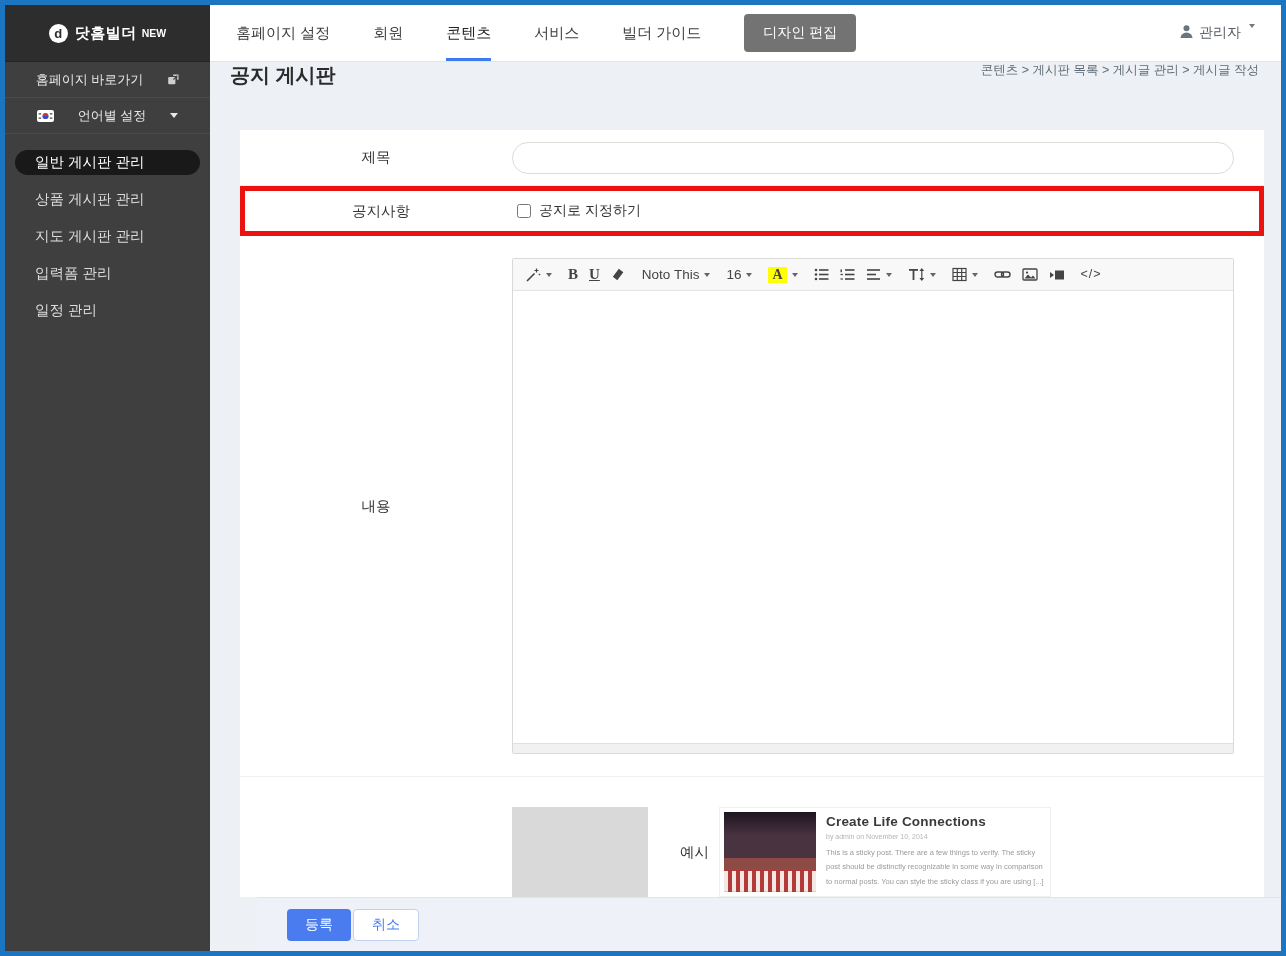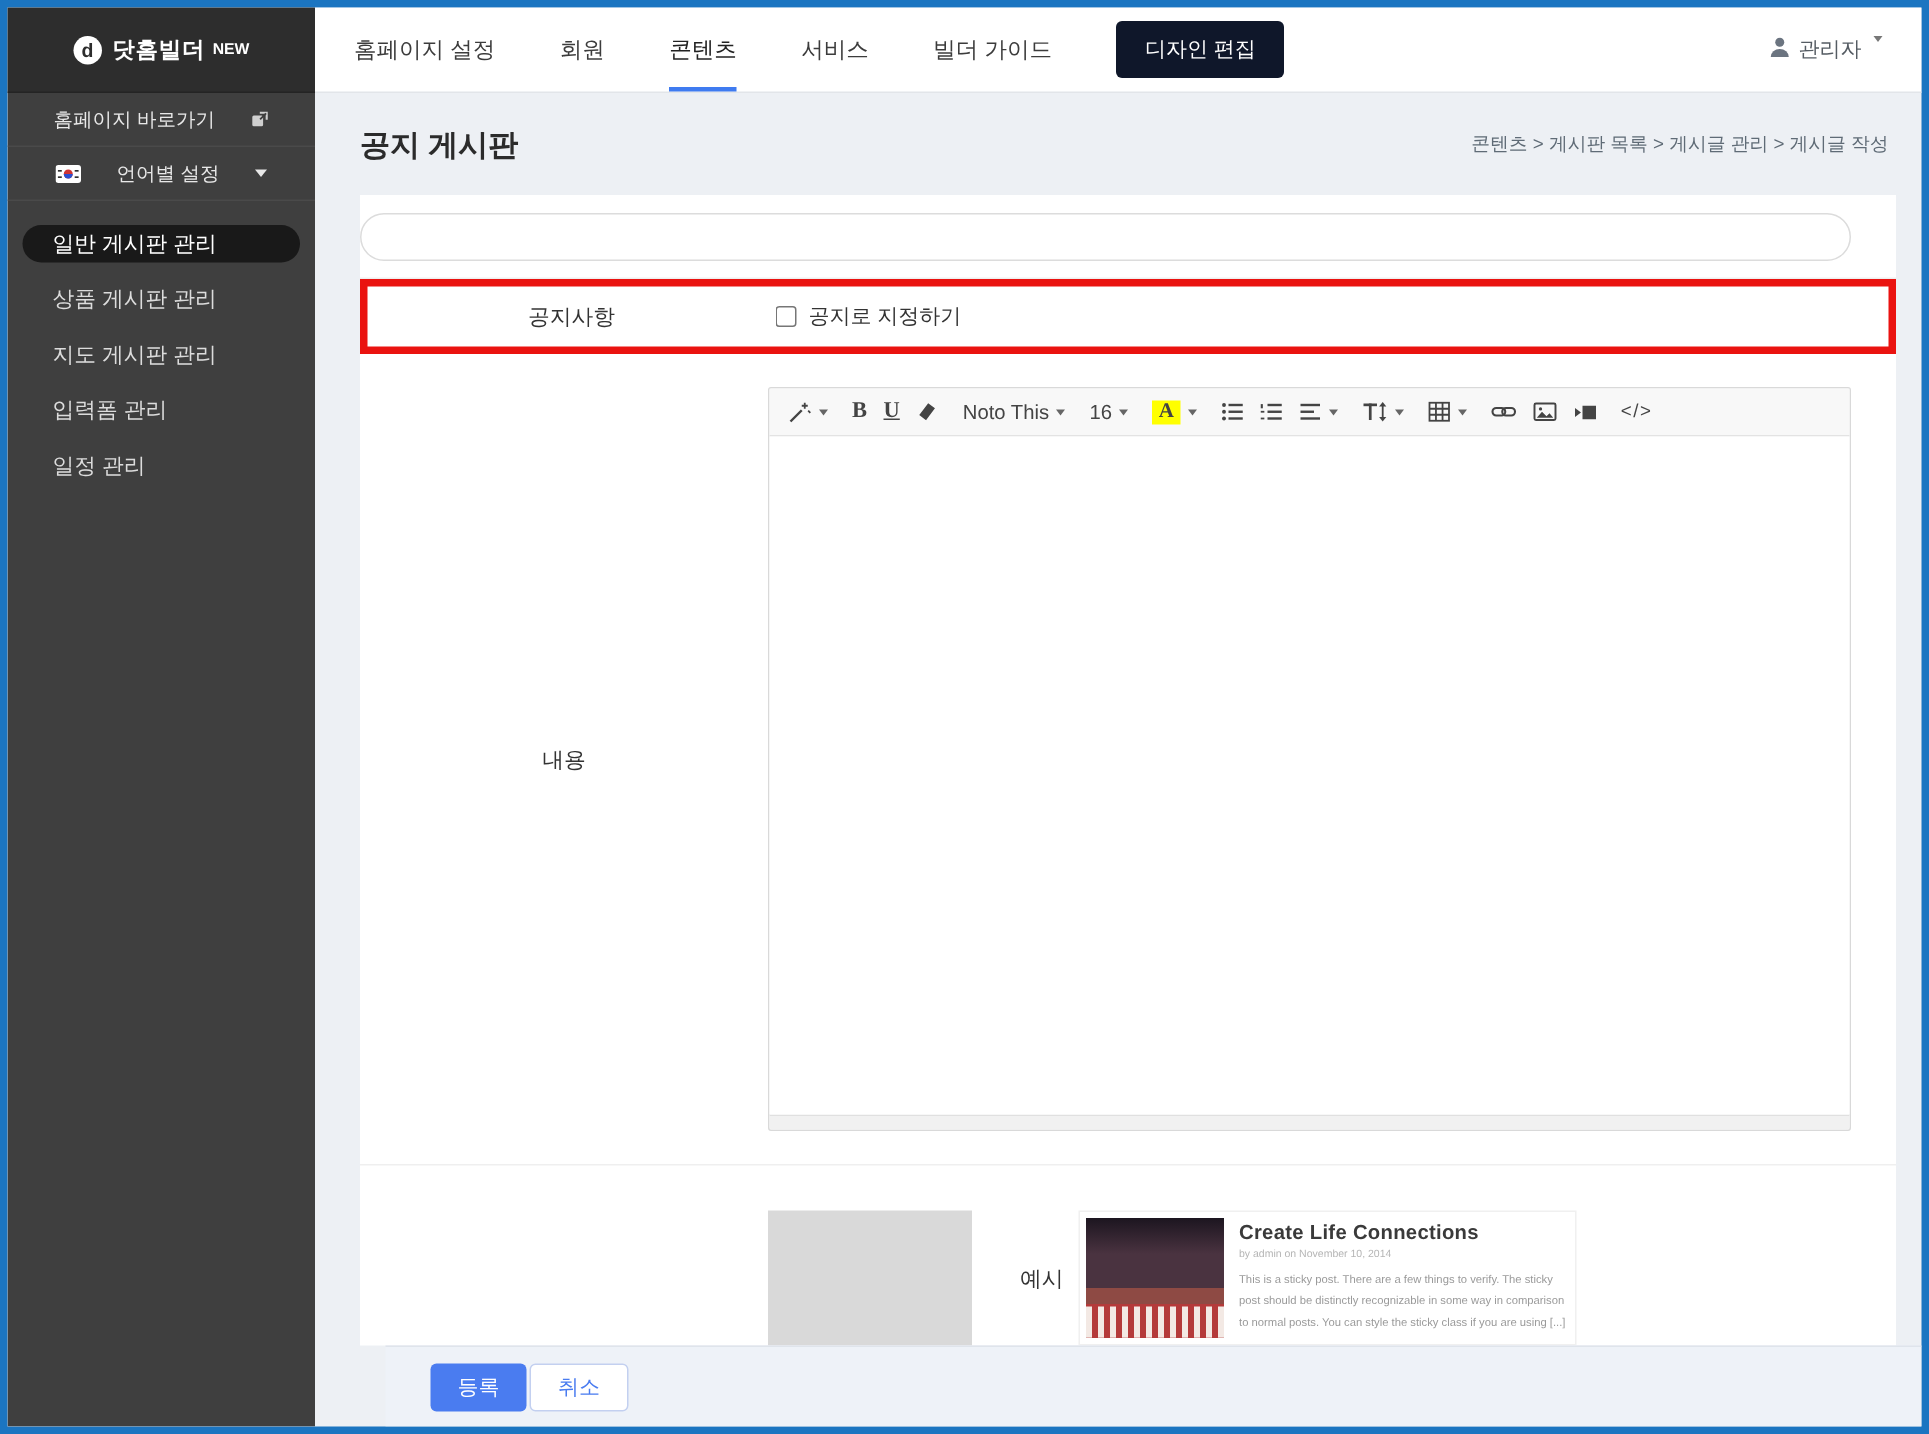--- a/index.html
+++ b/index.html
@@ -21,24 +21,24 @@
   .sb-util { height:36px; display:flex; align-items:center; justify-content:center; gap:24px; border-bottom:1px solid #4a4a4a; color:#e8e8e8; font-size:13px; cursor:pointer; }
   .sb-menu { padding:16px 0; display:flex; flex-direction:column; gap:12px; }
   .sb-item { height:25px; display:flex; align-items:center; padding-left:30px; color:#dcdcdc; font-size:14.5px; cursor:pointer; }
   .sb-item.active { background:#191919; border-radius:18px; margin:0 10px; padding-left:20px; color:#fff; }
   .caret-w { width:0; height:0; border-left:4px solid transparent; border-right:4px solid transparent; border-top:5px solid #e8e8e8; display:inline-block; }
   
   .main { flex:1; display:flex; flex-direction:column; min-width:0; }
   .topbar { height:57px; background:#fff; border-bottom:1px solid #e2e5e9; display:flex; align-items:center; padding:0 26px; flex-shrink:0; }
   .tab { height:100%; display:flex; align-items:center; margin-right:43px; font-size:15px; color:#3c3c3c; border-bottom:3px solid transparent; padding-top:3px; cursor:pointer; }
   .tab.active { border-bottom-color:#3f7bf0; color:#222; }
-  .design-btn { background:#0f172a; color:#fff; border:none; border-radius:4px; font-size:14px; padding:10px 19px; cursor:pointer; font-family:inherit; }
+  .design-btn { background:#737373; color:#fff; border:none; border-radius:4px; font-size:14px; padding:10px 19px; cursor:pointer; font-family:inherit; }
   .userbox { margin-left:auto; display:flex; align-items:flex-start; gap:5px; color:#555c63; font-size:14px; cursor:pointer; }
   .caret-g { width:0; height:0; border-left:3.5px solid transparent; border-right:3.5px solid transparent; border-top:4.5px solid #777; display:inline-block; margin-left:3px; }
-  .pagehead { height:68px; display:flex; align-items:center; justify-content:space-between; padding:0 22px 0 30px; flex-shrink:0; }
+  .pagehead { height:68px; display:flex; justify-content:space-between; padding:0 22px 0 20px; flex-shrink:0; }
   .page-title { font-size:20px; font-weight:bold; color:#2b2b2b; }
   .breadcrumb { font-size:12.5px; color:#5f6b76; }
   
   .cardwrap { flex:1; overflow:hidden; padding:0 17px 0 30px; }
   .card { background:#fff; height:110%; display:flex; flex-direction:column; }
   .row { display:flex; flex-shrink:0; }
   .row-label { width:272px; flex-shrink:0; display:flex; align-items:center; justify-content:center; font-size:14.5px; color:#333; }
   .ctl { flex:1; padding-right:30px; display:flex; align-items:center; }
   .row-title { height:56px; border-bottom:1px solid #efefef; }
   .title-input { width:100%; height:32px; border:1px solid #dcdcdc; border-radius:16px; outline:none; padding:0 16px; font-size:14px; font-family:inherit; }
@@ -159,20 +159,21 @@
 
   <div class="pagehead">
     <h1 class="page-title">공지 게시판</h1>
     <div class="breadcrumb">콘텐츠 &gt; 게시판 목록 &gt; 게시글 관리 &gt; 게시글 작성</div>
   </div>
 
   <div class="cardwrap">
     <div class="card">
 
       <div class="row row-title">
+        <div class="row-label">제목</div>
         <div class="ctl">
           <input class="title-input" type="text" value="" style="">
         </div>
       </div>
 
       <div class="row row-notice">
         <div class="row-label">공지사항</div>
         <div class="ctl">
           <label class="notice-check">
             <input type="checkbox" style="">

